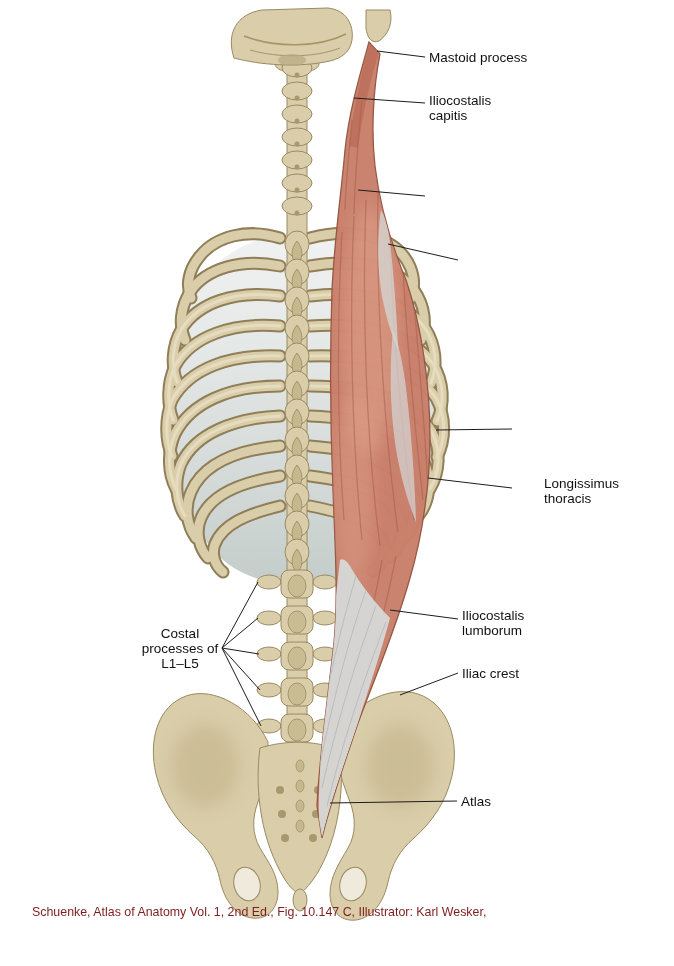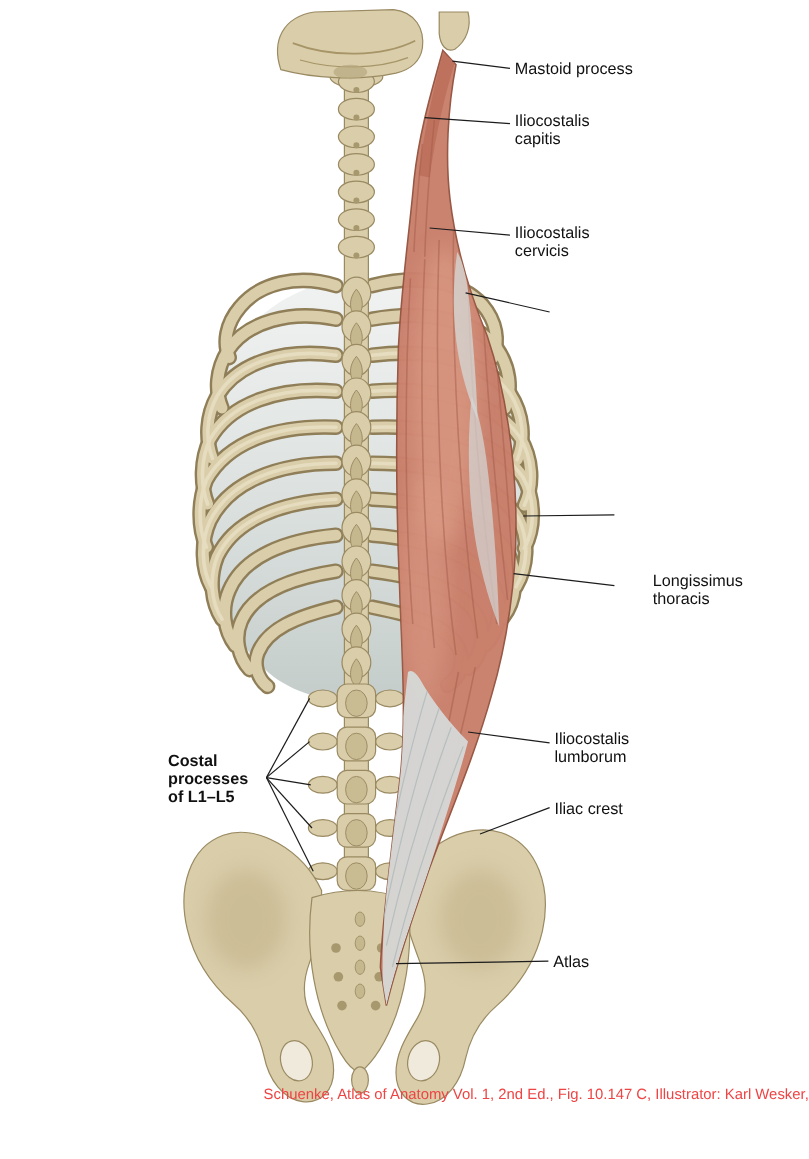--- a/index.html
+++ b/index.html
@@ -1,22 +1,22 @@
 <!DOCTYPE html>
 <html><head>
 <meta charset="utf-8">
 <style>
   html,body{margin:0;padding:0;background:#fff;}
   .screen{position:relative;width:674px;height:966px;background:#fff;overflow:hidden;
           font-family:"Liberation Sans",sans-serif;color:#111;}
   .fig-svg{position:absolute;left:0;top:0;}
   .lbl{position:absolute;font-size:13.5px;line-height:15px;color:#111;}
-  .lbl.c{text-align:left;font-weight:bold;}
-  .caption{position:absolute;left:0;right:0;top:905px;text-align:right;
-           font-size:12.4px;line-height:15px;color:#ef4444;margin-left:32px;}
+  .lbl.c{text-align:center;}
+  .caption{position:absolute;left:0;right:0;top:905px;text-align:left;
+           font-size:12.4px;line-height:15px;color:#7f1d1d;margin-left:32px;}
   .bone-f{fill:#d9cdaa;stroke:#9a8a62;stroke-width:1;}
   .leader{stroke:#1c1c1c;stroke-width:1;}
 </style>
 </head>
 <body>
 
 <div class="screen">
 
   <svg class="fig-svg" width="674" height="966" viewBox="0 0 674 966">
     <defs>
@@ -253,21 +253,20 @@
       <line class="leader" x1="222" y1="648" x2="258" y2="582"></line>
       <line class="leader" x1="222" y1="648" x2="258" y2="618"></line>
       <line class="leader" x1="222" y1="648" x2="259" y2="654"></line>
       <line class="leader" x1="222" y1="648" x2="260" y2="690"></line>
       <line class="leader" x1="222" y1="648" x2="261" y2="726"></line>
     </g>
   </svg>
 
   <div class="lbl" style="left:429px;top:50px;width:130px">Mastoid process</div>
   <div class="lbl" style="left:429px;top:93px;width:92px">Iliocostalis capitis</div>
-  <div class="lbl" style="left:429px;top:186px;width:92px">Iliocostalis cervicis</div>
   <div class="lbl" style="left:544px;top:476px;width:92px">Longissimus thoracis</div>
   <div class="lbl" style="left:462px;top:608px;width:92px">Iliocostalis lumborum</div>
   <div class="lbl" style="left:462px;top:666px;width:100px">Iliac crest</div>
   <div class="lbl" style="left:461px;top:794px;width:80px">Atlas</div>
   <div class="lbl c" style="left:140px;top:626px;width:80px">Costal processes of L1–L5</div>
 
   <div class="caption">
     <div>Schuenke, Atlas of Anatomy Vol. 1, 2nd Ed., Fig. 10.147 C, Illustrator: Karl Wesker,</div>
   </div>
 

